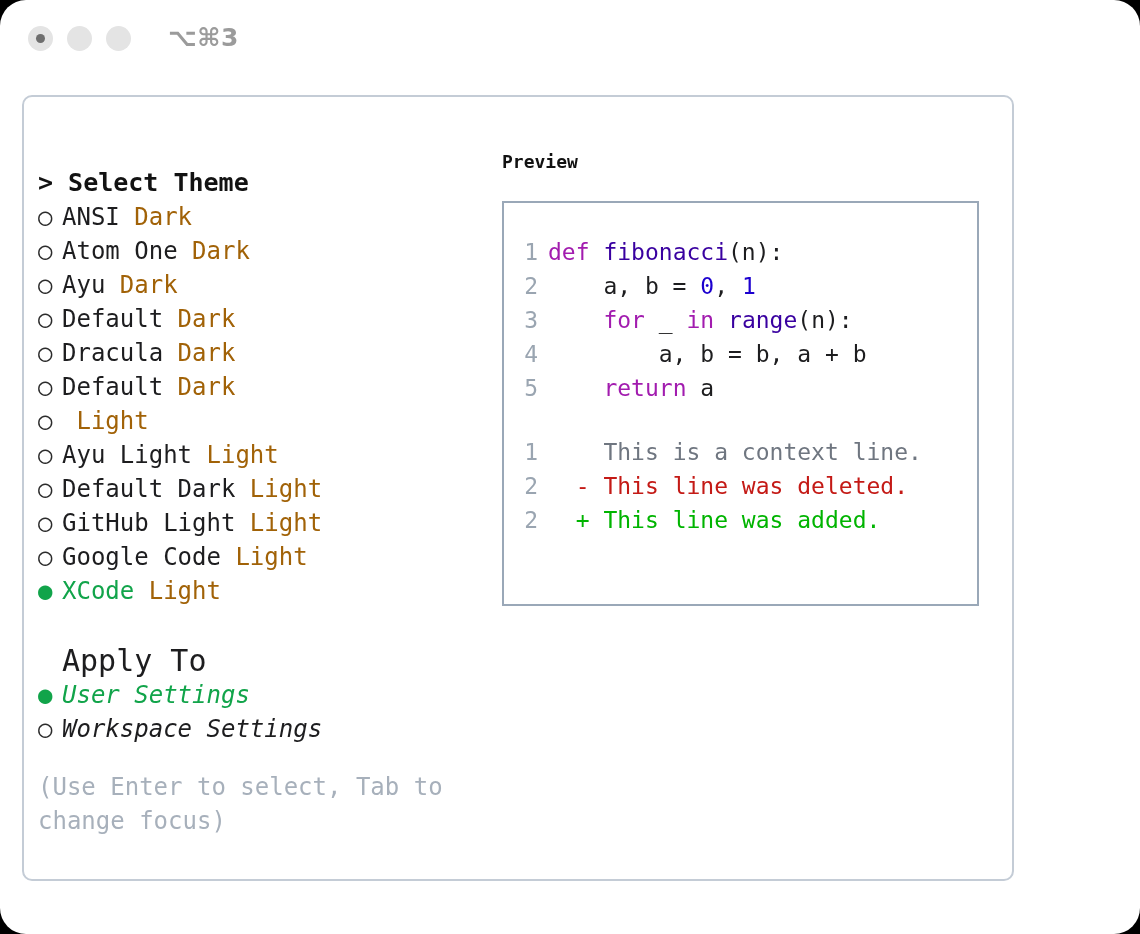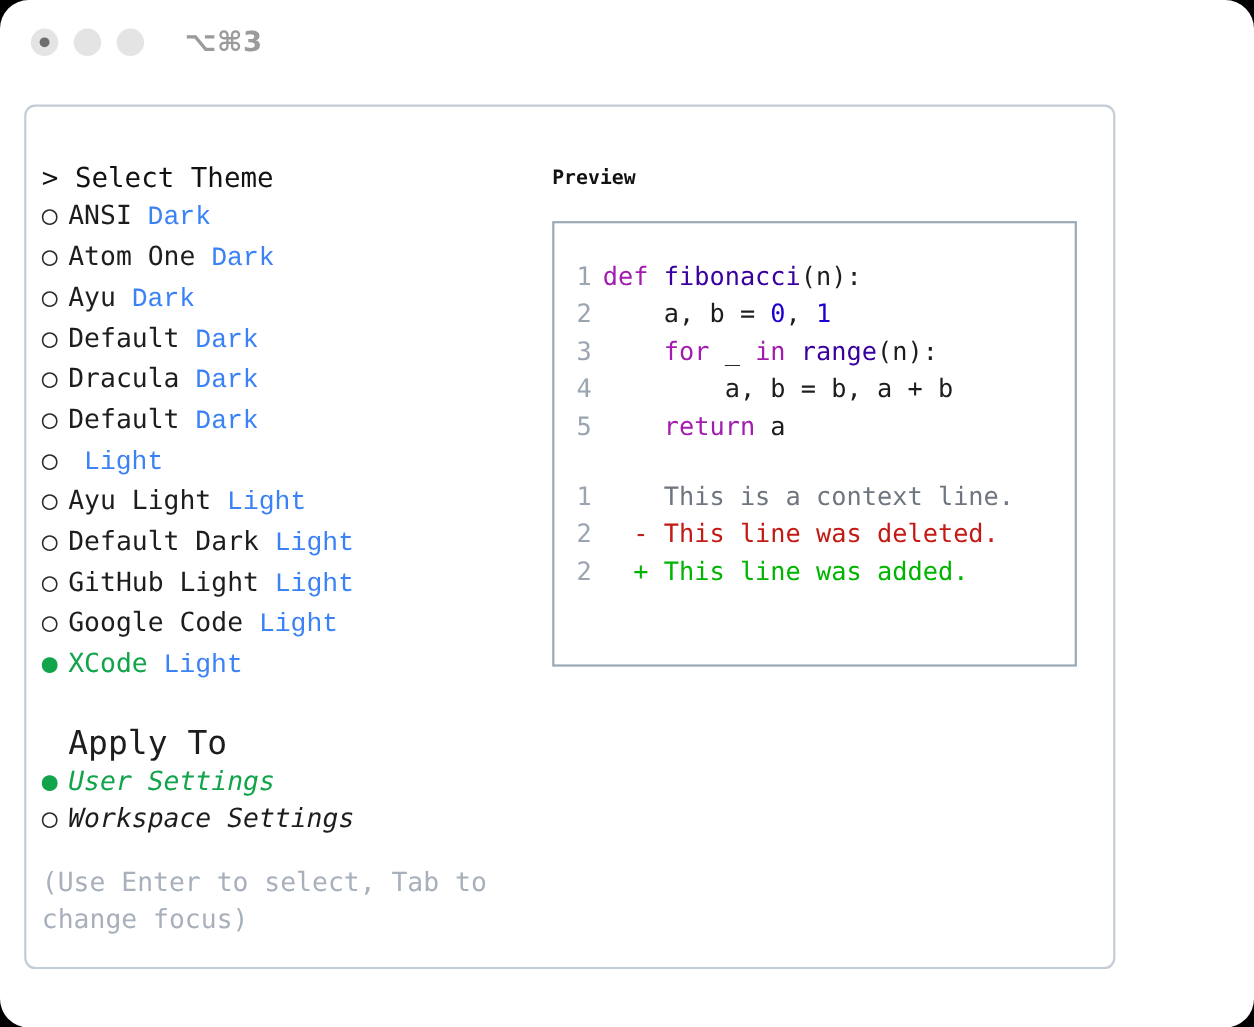--- a/index.html
+++ b/index.html
@@ -88,25 +88,26 @@
   
   #theme-column {
     position: absolute;
     left: 14px;
     top: 48px;
     width: 450px;
   }
 
   #theme-heading {
     font-size: 25px;
-    font-weight: 400;
+    font-weight: 700;
     color: #121212;
     line-height: 34px;
     white-space: pre;
     margin-bottom: 0px;
+    margin-top: 21px;
   }
 
   .theme-row {
     display: flex;
     align-items: baseline;
     font-size: 24px;
     line-height: 34px;
     white-space: pre;
   }
   .radio-mark {
@@ -114,21 +115,21 @@
     width: 24px;
     flex: 0 0 24px;
     font-size: 24px;
     line-height: 34px;
   }
   .radio-mark.off { color: #2b2b2b; }
   .radio-mark.on  { color: #11a44a; }
 
   .theme-name { color: #1d1d1f; }
   .theme-name.selected { color: #11a44a; }
-  .theme-kind { color: #3b82f6; font-family: Liberation Mono, monospace; }
+  .theme-kind { color: #a16207; }
 
   #apply-block { margin-top: 36px; }
   #apply-heading {
     font-size: 30px;
     line-height: 34px;
     color: #1d1d1f;
     padding-left: 24px;
     white-space: pre;
   }
   .apply-row {

